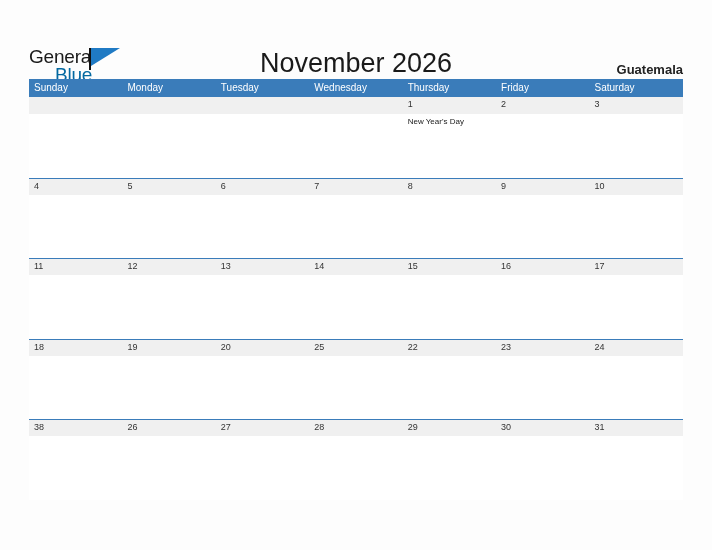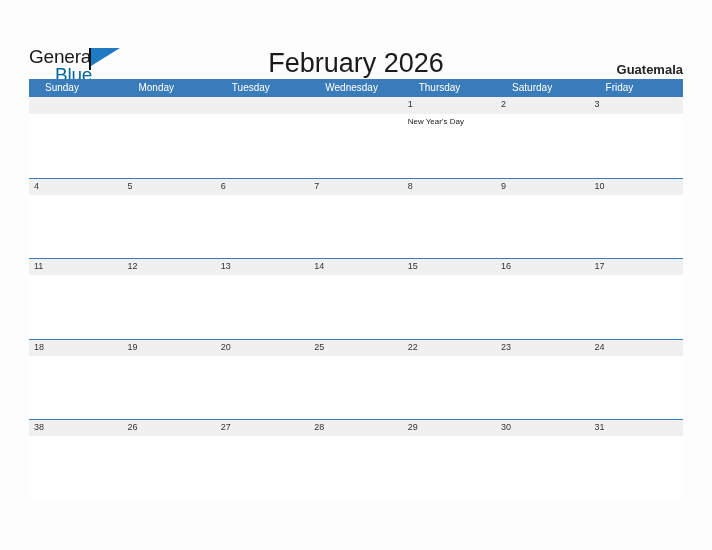--- a/index.html
+++ b/index.html
@@ -115,21 +115,21 @@
     width: 654px;
     height: 18px;
     background: #3a7cba;
   }
   .weekday-cell {
     width: 93.43px;
     height: 18px;
     line-height: 18px;
     color: #ffffff;
     font-size: 10px;
-    padding-left: 16px;
+    padding-left: 5px;
     box-sizing: border-box;
     font-family: "Liberation Sans", sans-serif;
     white-space: nowrap;
   }
 
   .week-row {
     width: 654px;
     height: 80.5px;
     position: relative;
     background: #ffffff;
@@ -193,36 +193,36 @@
 
   <div class="logo">
     <span class="logo-general">General</span>
     <span class="logo-blue">Blue</span>
     <span class="logo-flag">
       <span class="pole"></span>
       <span class="tri"></span>
     </span>
   </div>
 
-  <div class="cal-title">February 2026</div>
+  <div class="cal-title">November 2026</div>
 
   <div class="cal-country">Guatemala</div>
 
 </div>
 
 <div class="calendar">
 
   <div class="weekday-row">
     <div class="weekday-cell">Sunday</div>
     <div class="weekday-cell">Monday</div>
     <div class="weekday-cell">Tuesday</div>
     <div class="weekday-cell">Wednesday</div>
     <div class="weekday-cell">Thursday</div>
+    <div class="weekday-cell">Friday</div>
     <div class="weekday-cell">Saturday</div>
-    <div class="weekday-cell">Friday</div>
   </div>
 
   <div class="week-row first">
     <div class="band">
       <div class="day-cell">
           <span class="day-num"></span>
         </div>
       <div class="day-cell">
           <span class="day-num"></span>
         </div>

